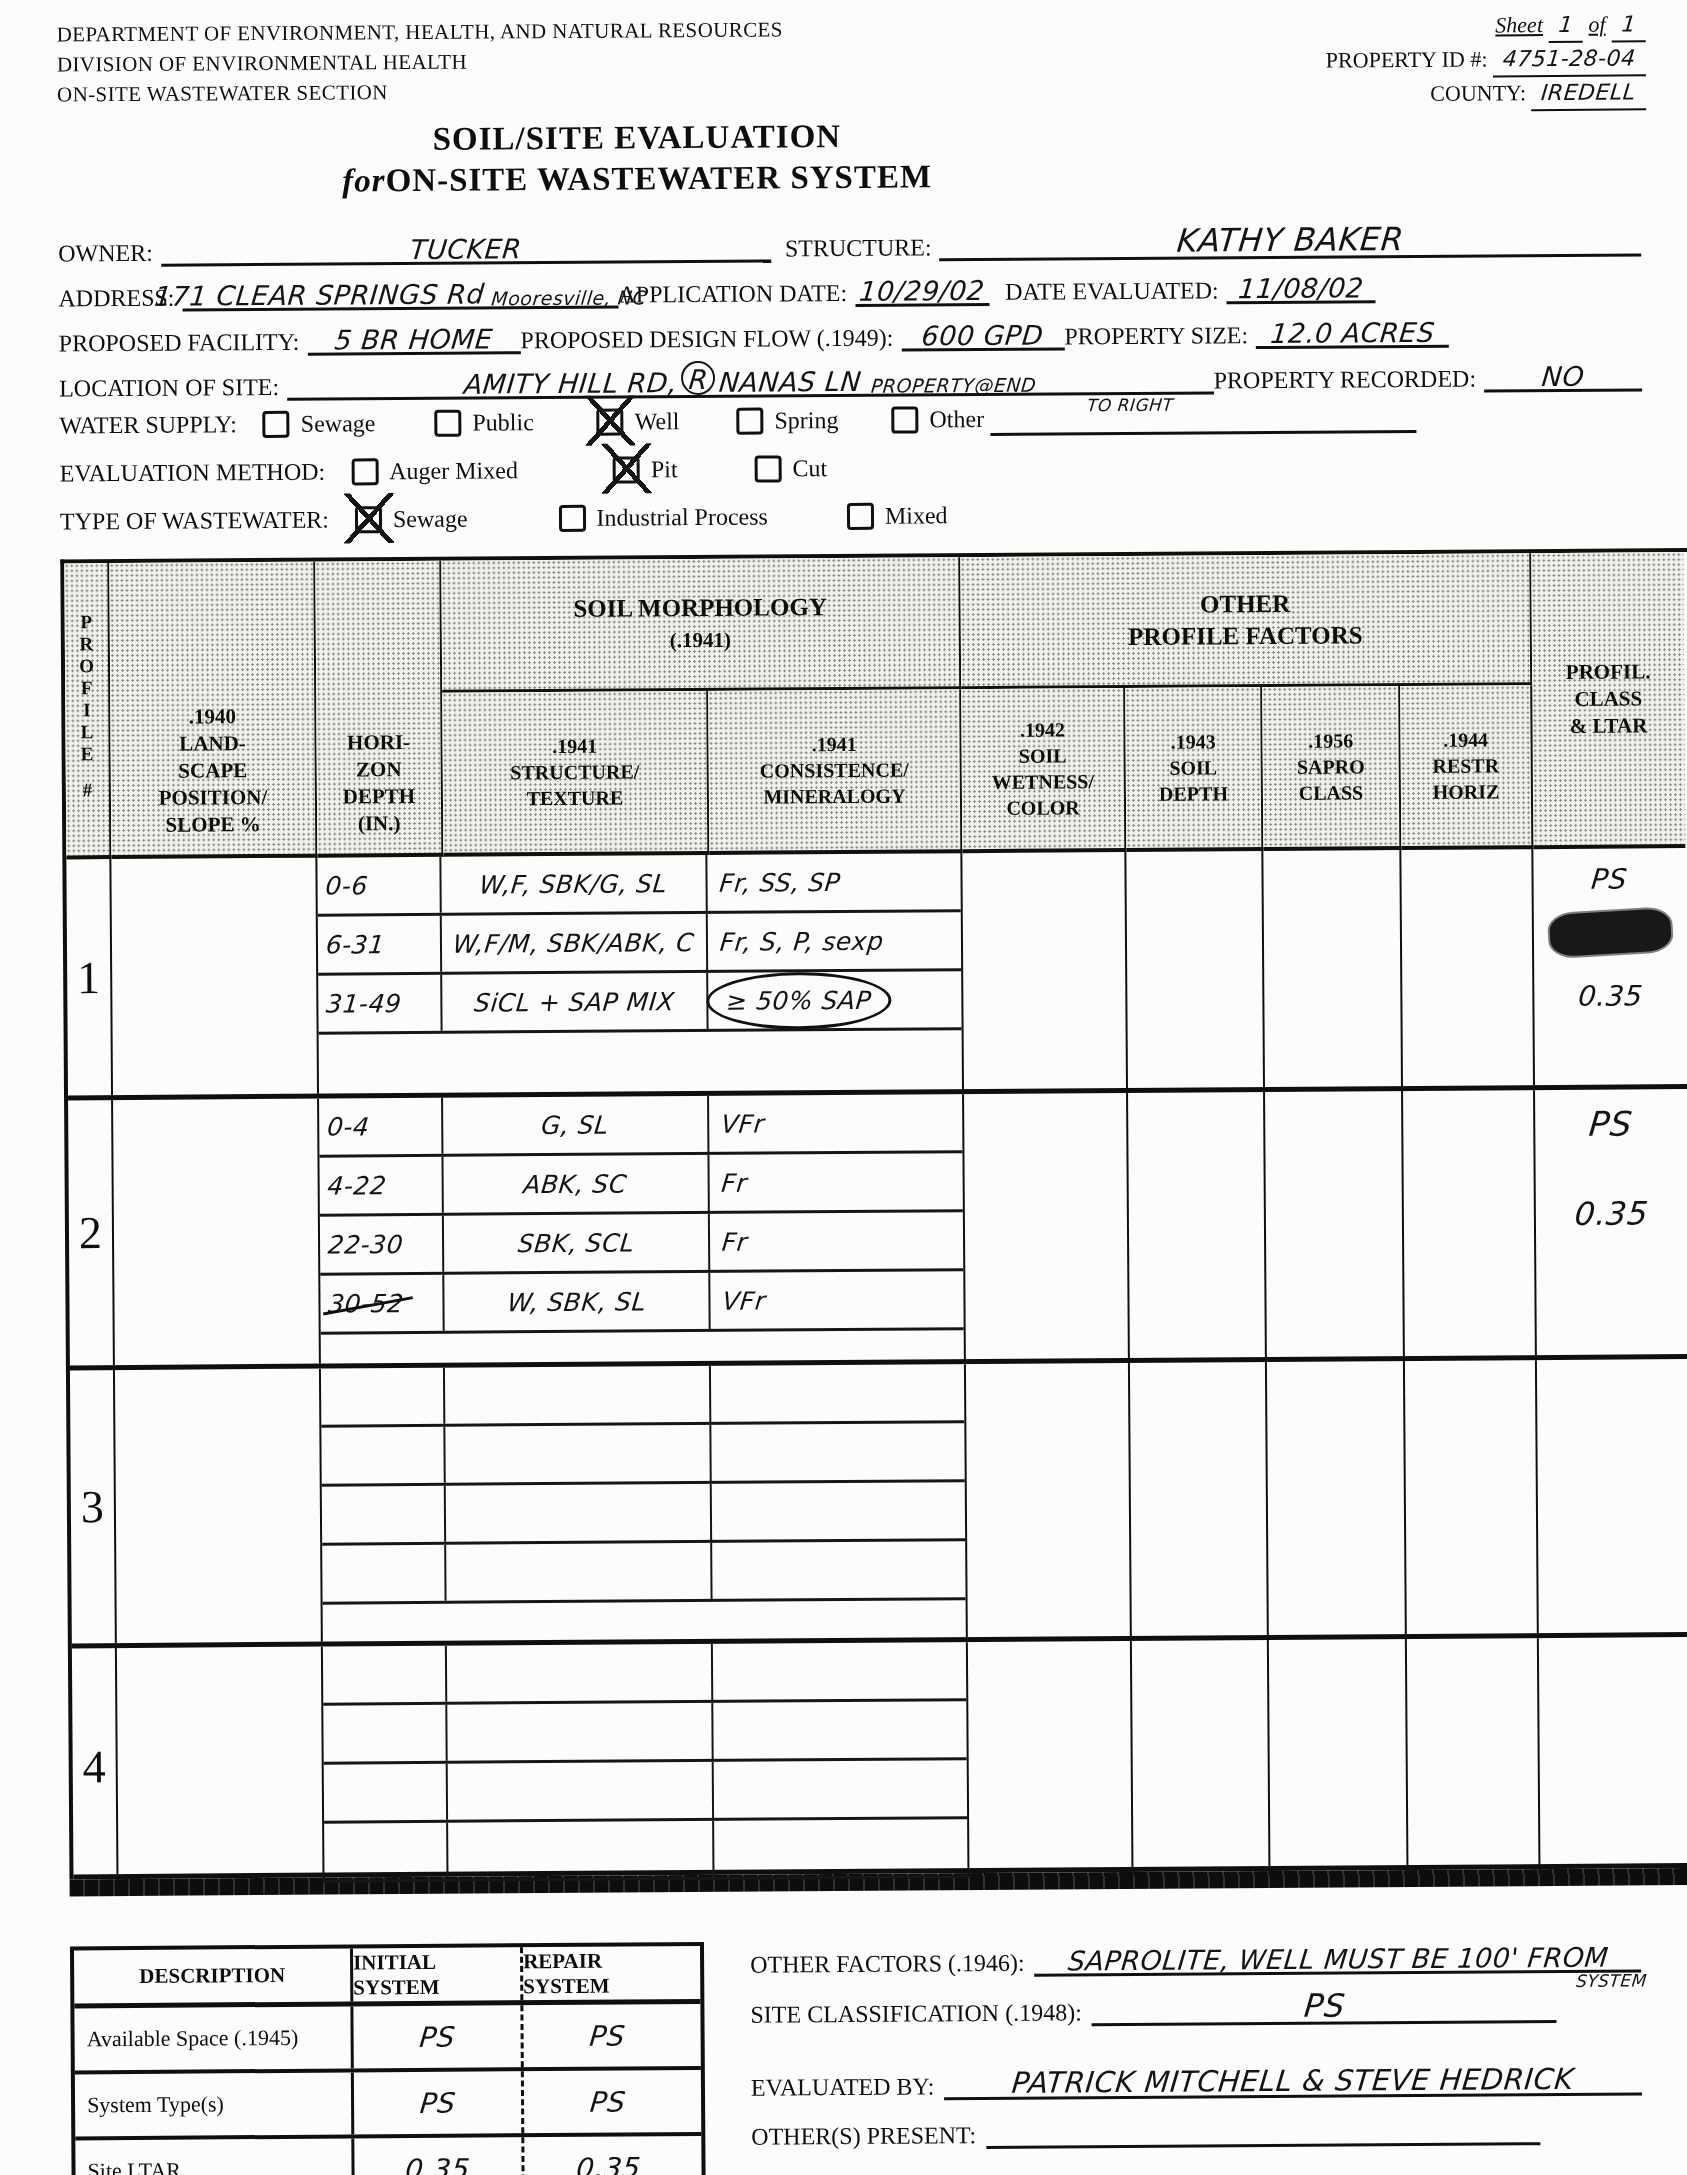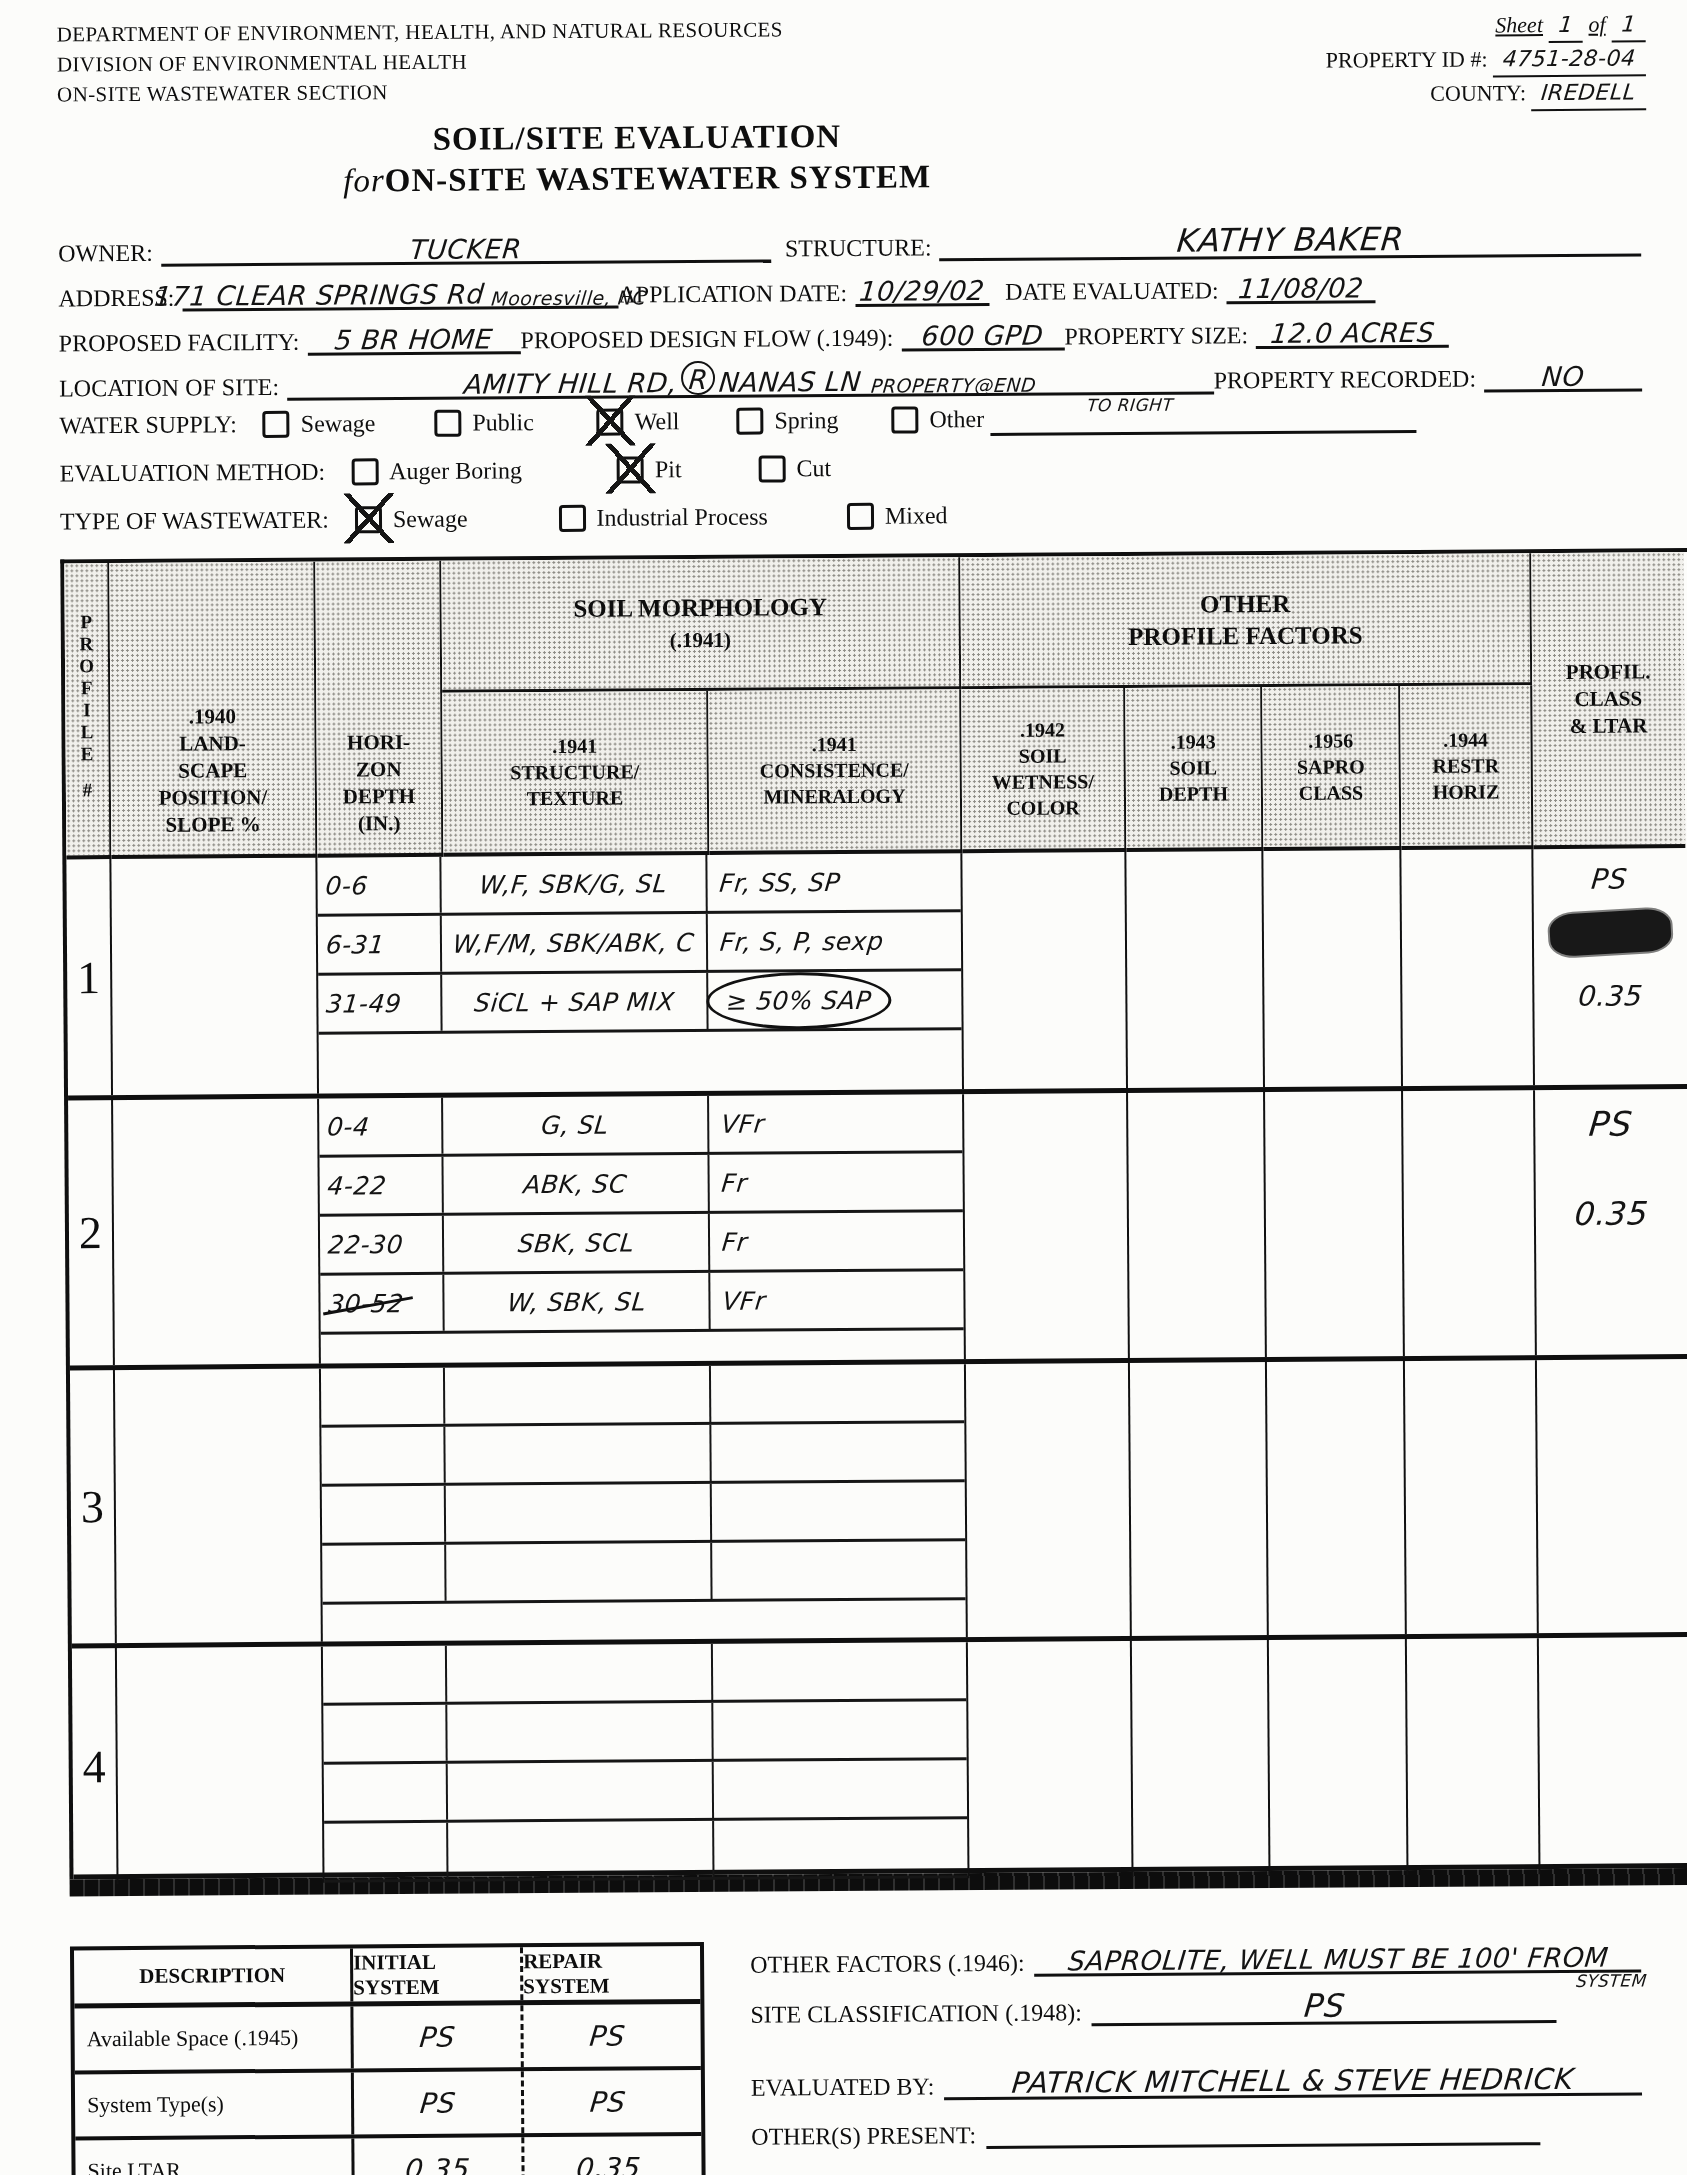--- a/index.html
+++ b/index.html
@@ -11,21 +11,21 @@
   .tophdr{display:flex;justify-content:space-between;padding:14px 34px 0 64px;}
   .dept div{font-size:21px;letter-spacing:0.4px;line-height:30px;white-space:nowrap;}
   .idblk{font-size:22px;text-align:right;line-height:32px;}
   .idblk .it{font-style:italic;text-decoration:underline;}
   .hwu{display:inline-block;border-bottom:2px solid #101010;text-align:center;padding:0 10px;}
   .hw{font-family:"DejaVu Sans",sans-serif;font-style:italic;display:inline-block;
       transform:skewX(-6deg);letter-spacing:0.5px;color:#141414;}
   .titleblk{width:1287px;text-align:center;margin-top:2px;}
   .titleblk .t1{font-size:33px;font-weight:bold;letter-spacing:1px;}
   .titleblk .t2{font-size:33px;font-weight:bold;letter-spacing:1px;margin-top:4px;}
-  .titleblk .t2 .fr{font-style:italic;font-weight:normal;}
+  .titleblk .t2 .fr{font-style:italic;font-weight:bold;}
 
   
   .fields{margin:26px 40px 0 64px;}
   .frow{display:flex;align-items:flex-end;font-size:24px;margin-bottom:5px;min-height:40px;}
   .frow .lbl{white-space:nowrap;margin-right:8px;}
   .ul{border-bottom:3px solid #101010;display:flex;justify-content:center;align-items:flex-end;
       min-height:34px;position:relative;}
   .ul .hw{font-size:27px;margin-bottom:-3px;white-space:nowrap;}
   .small-hw{font-size:19px !important;}
   .tiny-note{position:absolute;right:40px;bottom:-24px;font-size:17px;}
@@ -226,21 +226,21 @@
         <span class="cb"></span>
         <span>Other</span>
       </span>
       <span class="other-ul"></span>
     </div>
 
     <div class="cbrow">
       <span class="lbl">EVALUATION METHOD:</span>
       <span class="opt" style="margin-right:95px">
         <span class="cb"></span>
-        <span>Auger Boring</span>
+        <span>Auger Mixed</span>
       </span>
       <span class="opt" style="">
         <span class="cb">
               <span class="xmark"></span>
             </span>
         <span>Pit</span>
       </span>
       <span class="opt">
         <span class="cb"></span>
         <span>Cut</span>

